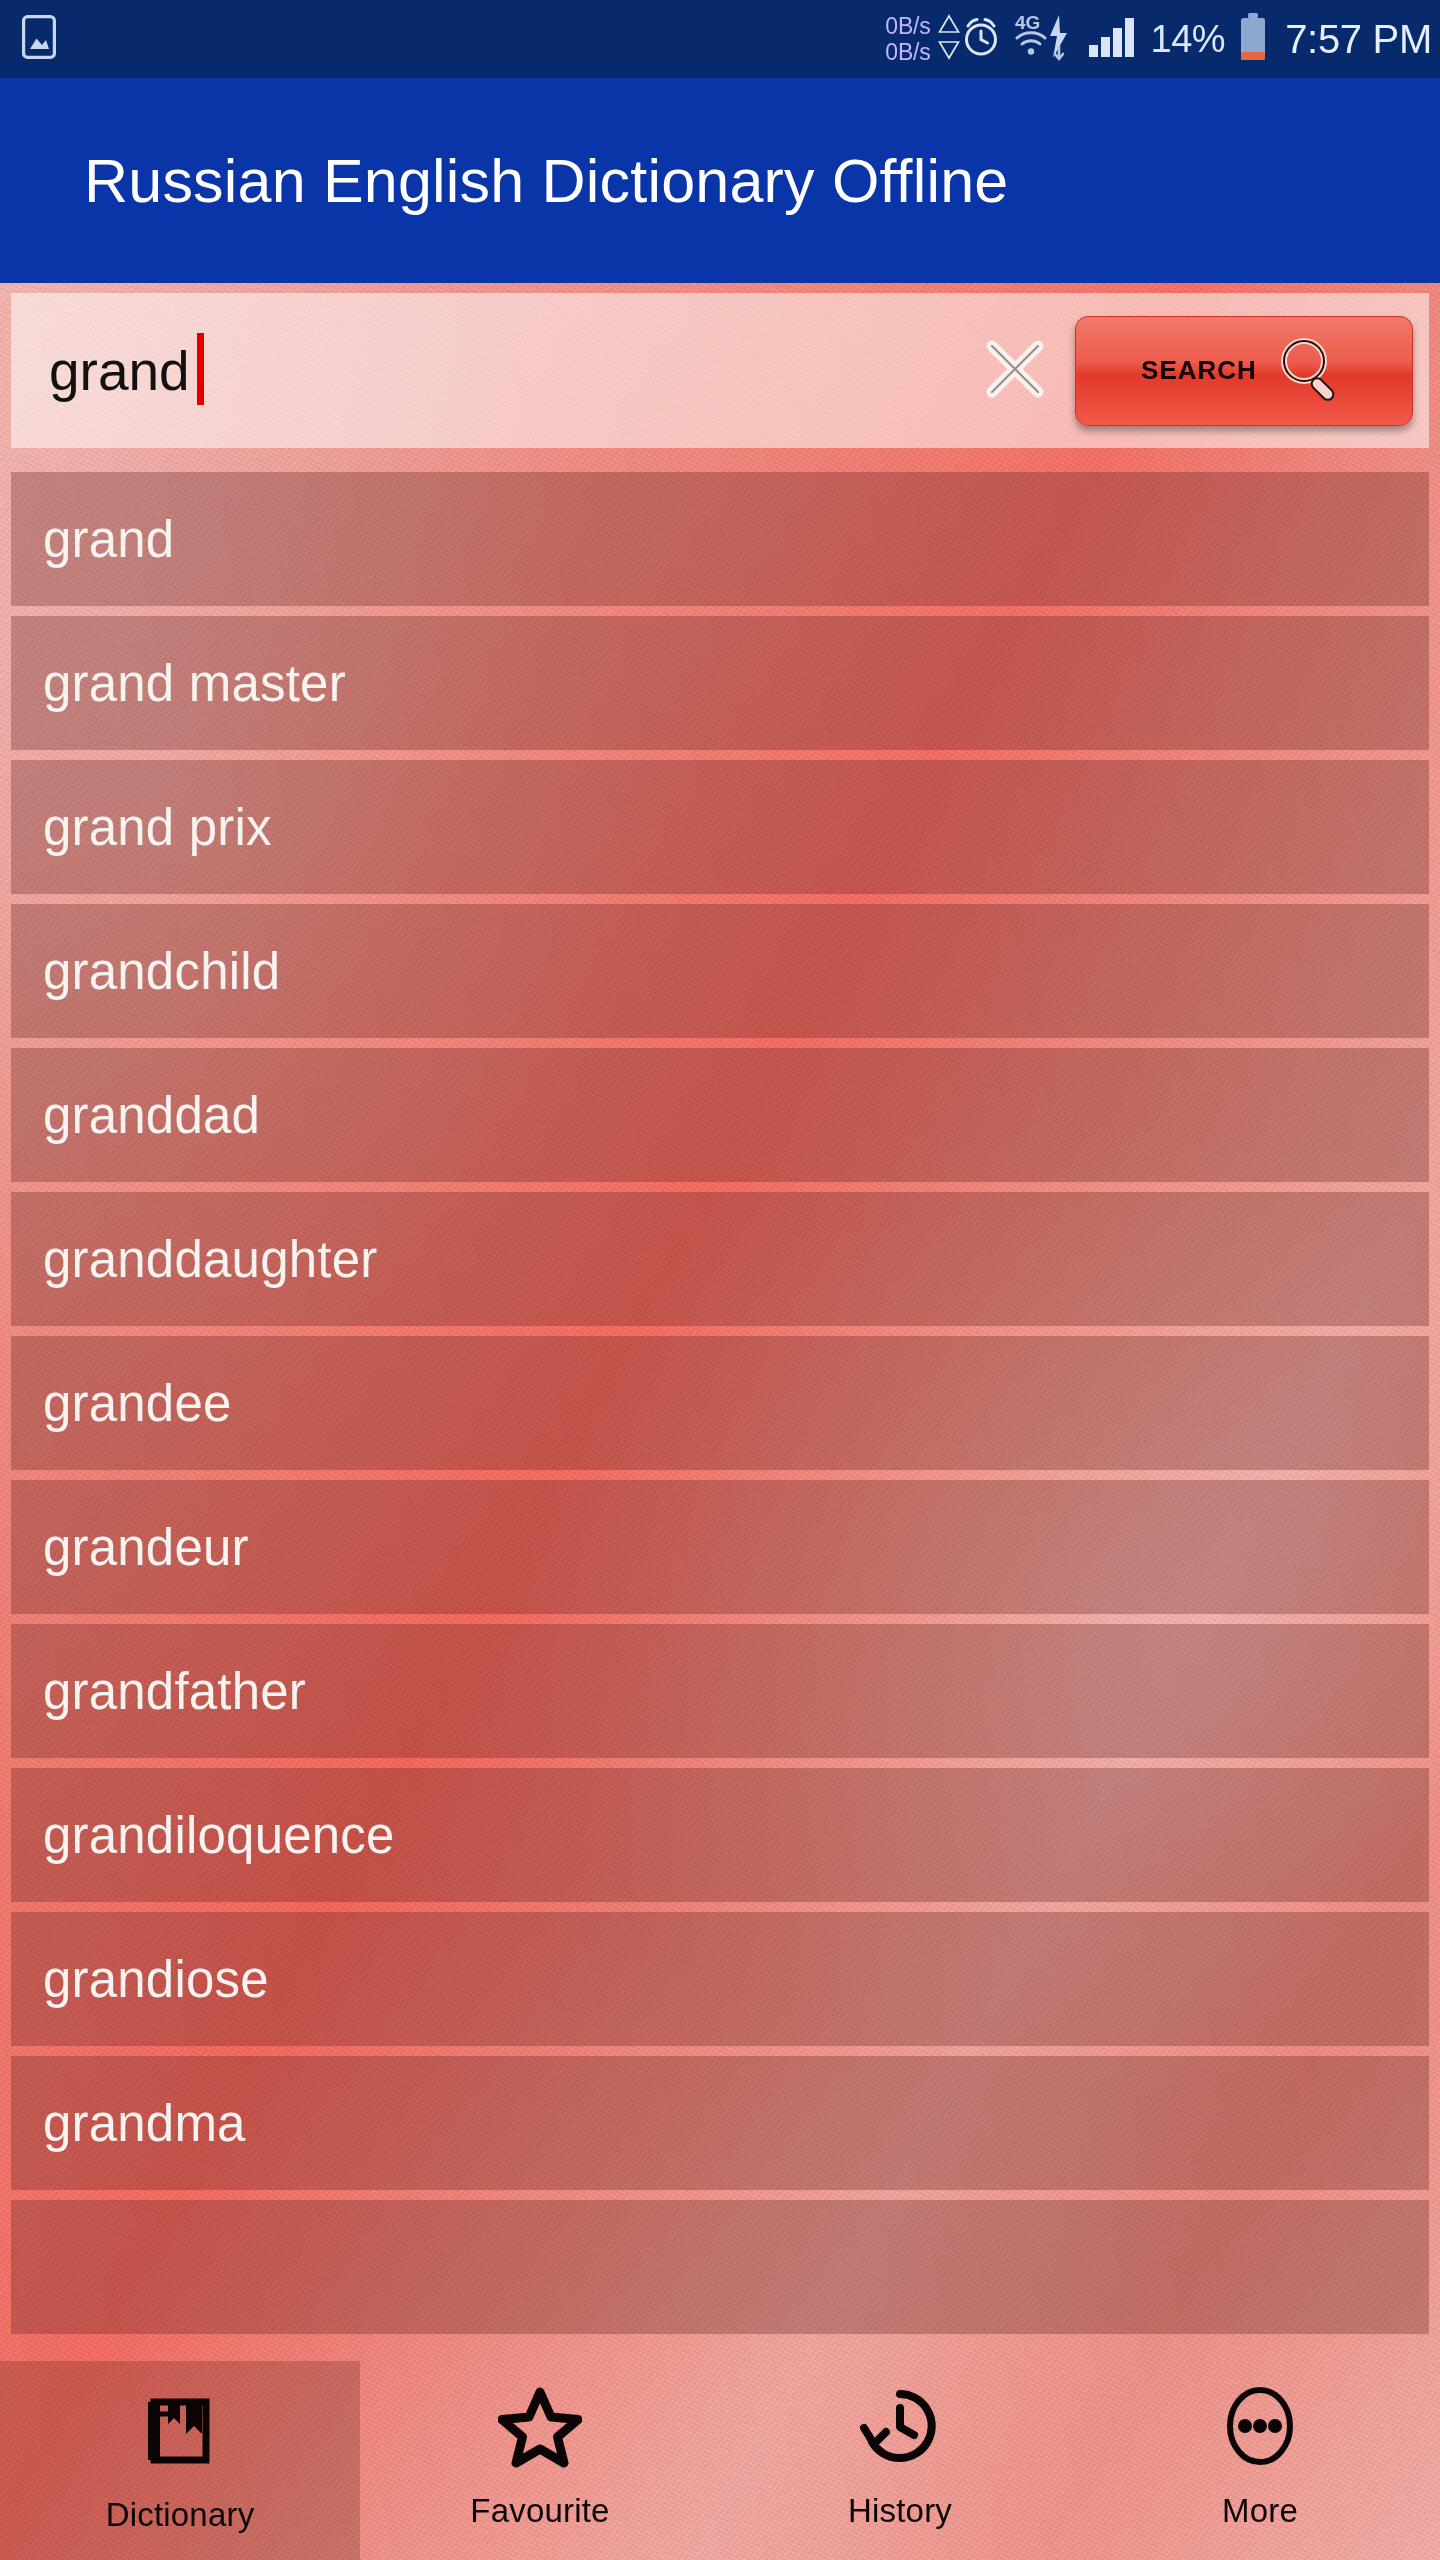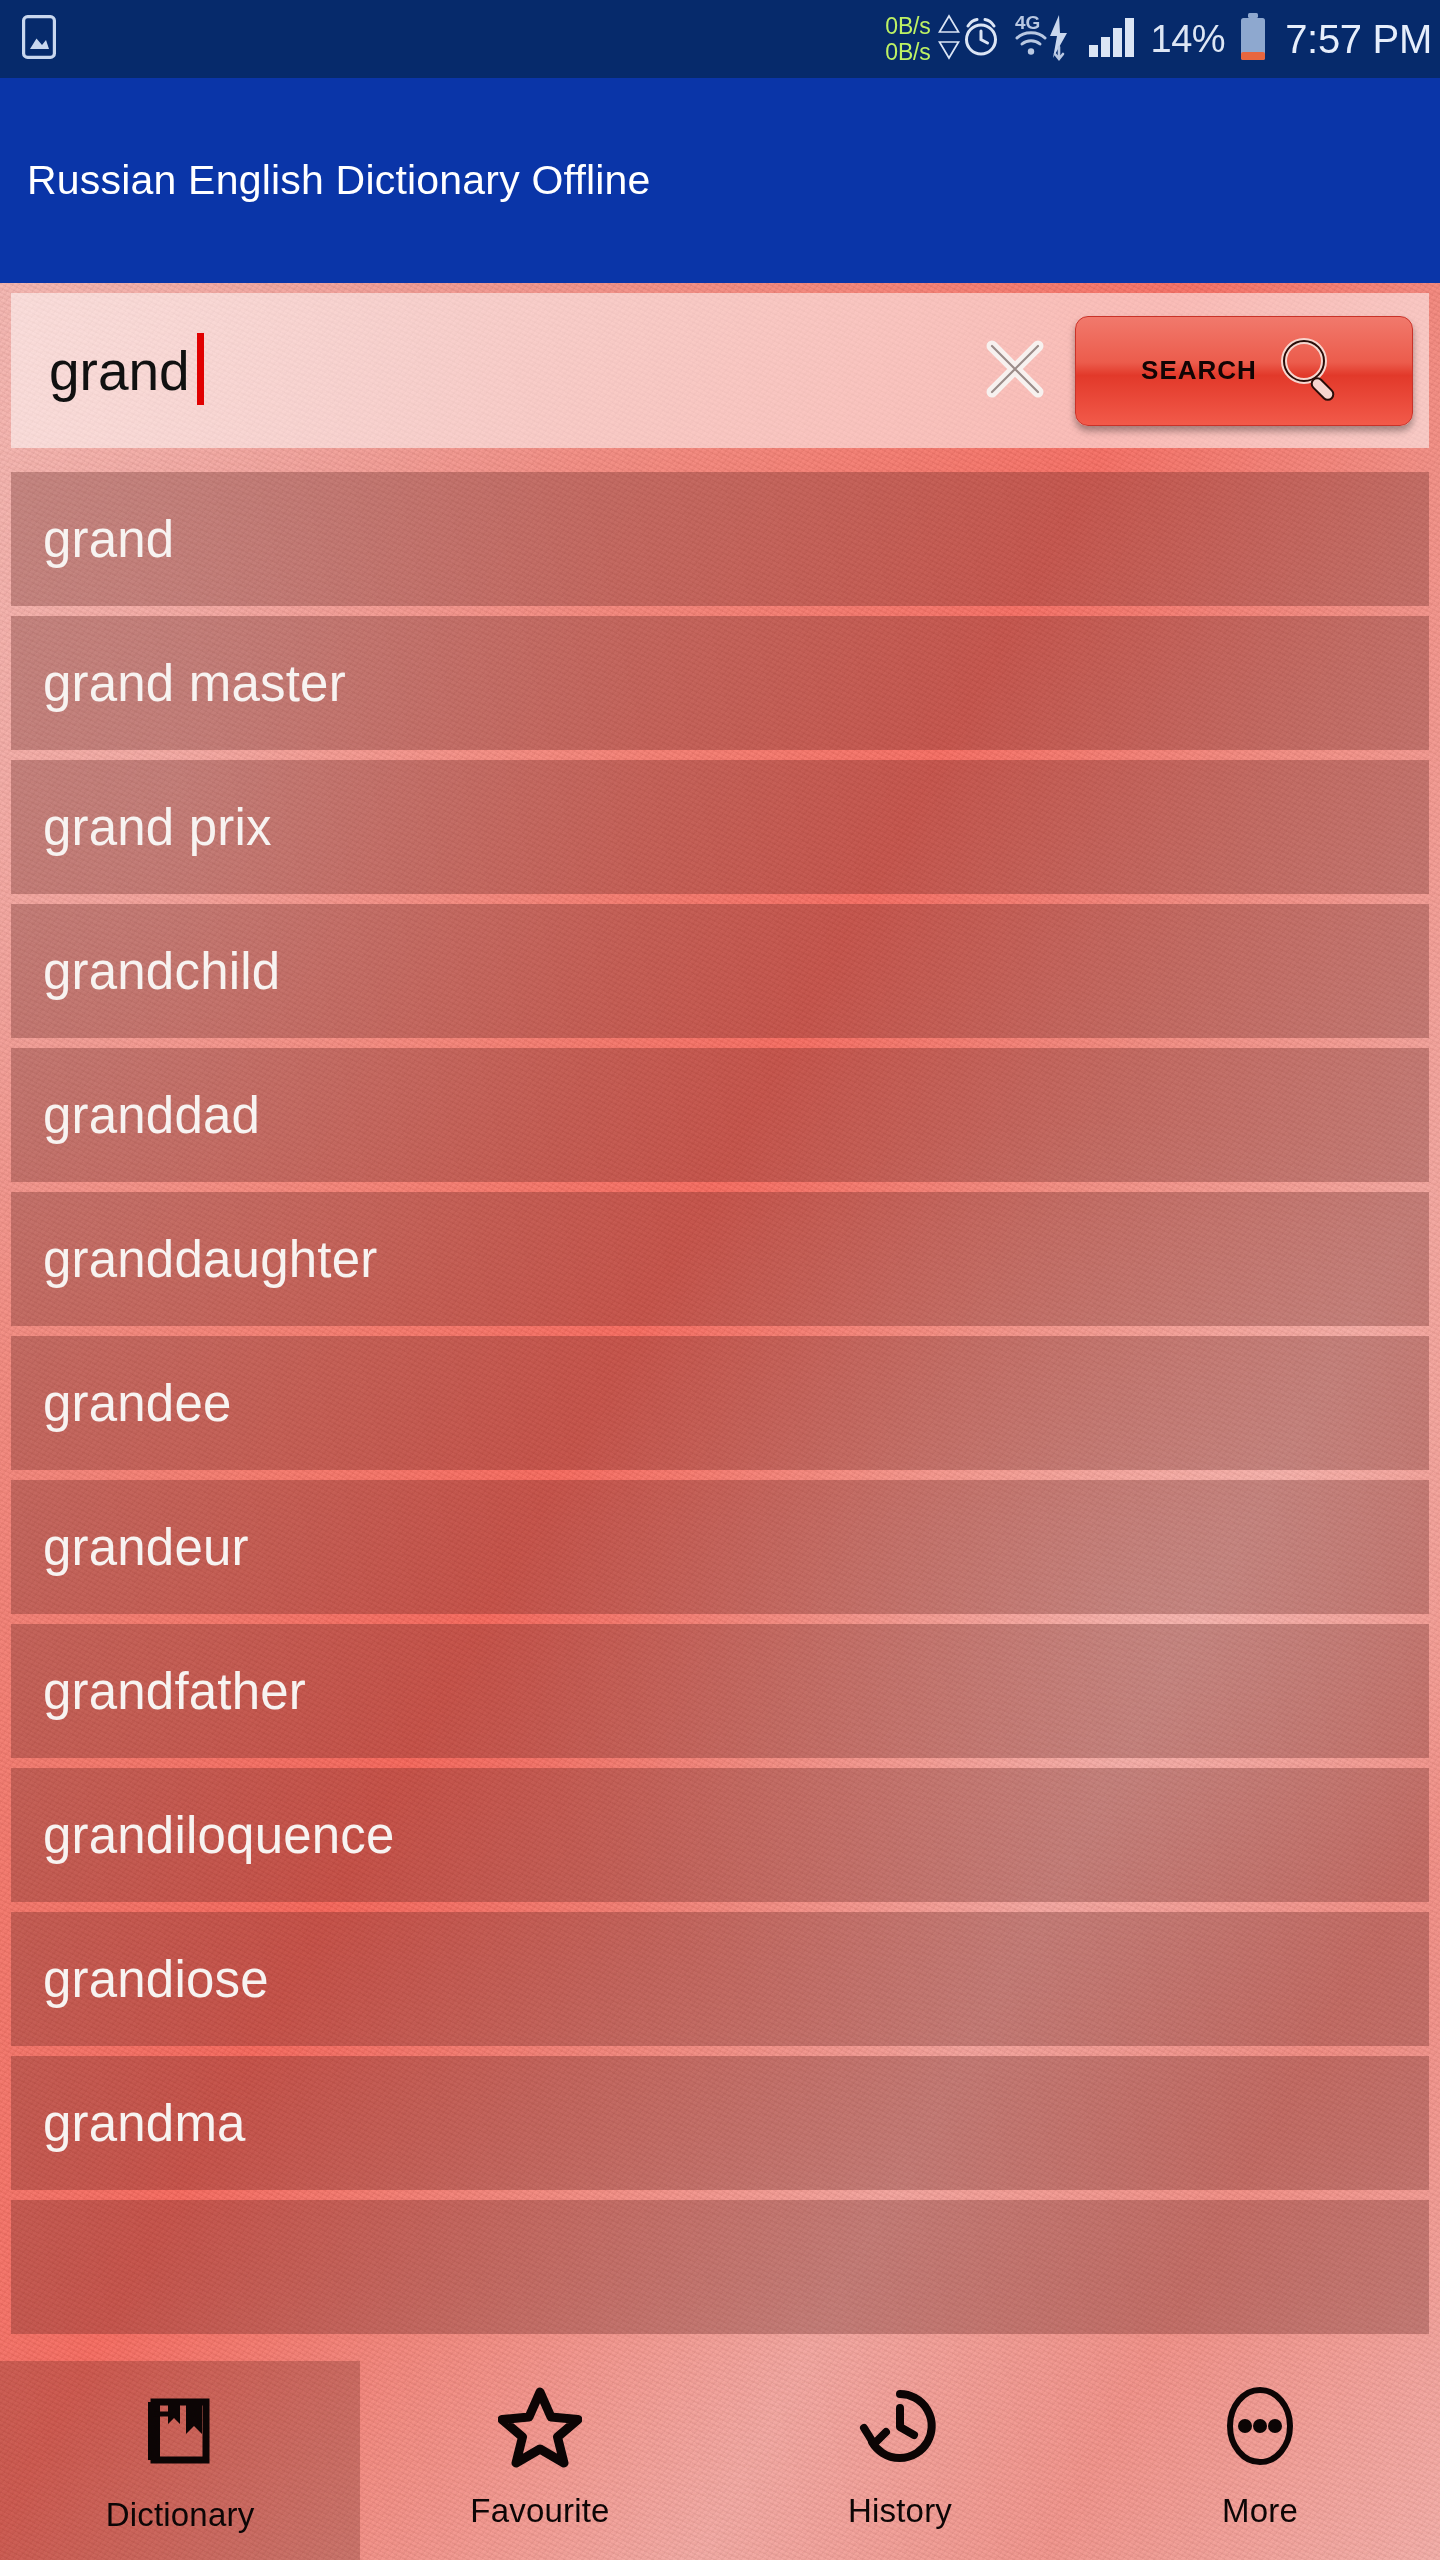--- a/index.html
+++ b/index.html
@@ -44,21 +44,21 @@
     padding-right: 8px;
   }
   .sb-icon { display: block; }
   .netspeed {
     display: flex;
     flex-direction: column;
     align-items: flex-start;
     font-size: 23px;
     line-height: 1.13;
     font-weight: 400;
-    color: #bef264;
+    color: #c4b5fd;
     letter-spacing: -0.2px;
   }
   .netspeed-row { display: flex; align-items: center; gap: 7px; }
   .pct {
     font-size: 38px;
     color: #dde6f4;
     letter-spacing: -0.5px;
   }
   .clock {
     font-size: 40px;
@@ -73,23 +73,23 @@
     top: 78px; left: 0;
     width: 1440px;
     height: 205px;
     background: #0A35A8;
     display: flex;
     align-items: center;
     z-index: 28;
   }
   #app-title {
     color: #ffffff;
-    font-size: 41px;
+    font-size: 61px;
     font-weight: 400;
-    padding-left: 27px;
+    padding-left: 84px;
     letter-spacing: 0.2px;
     white-space: nowrap;
   }
 
   
   #bg {
     position: absolute;
     top: 283px; left: 0;
     width: 1440px;
     height: 2277px;

